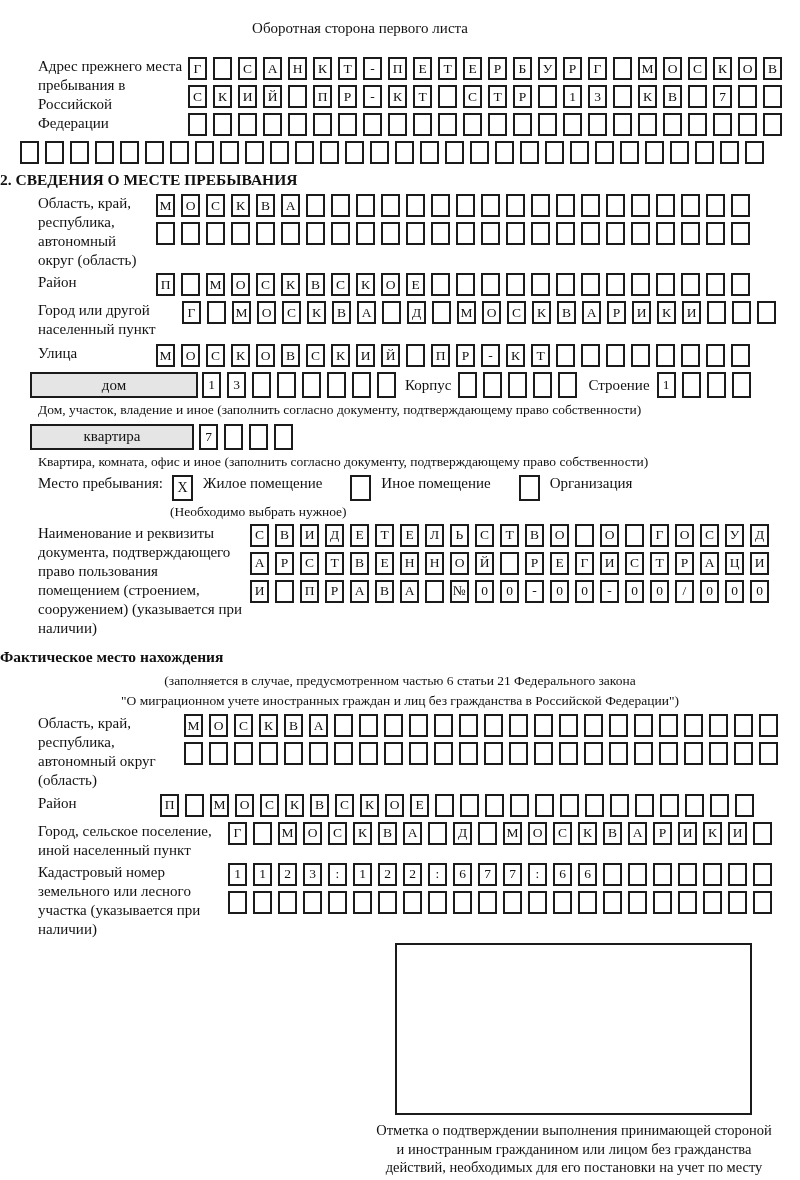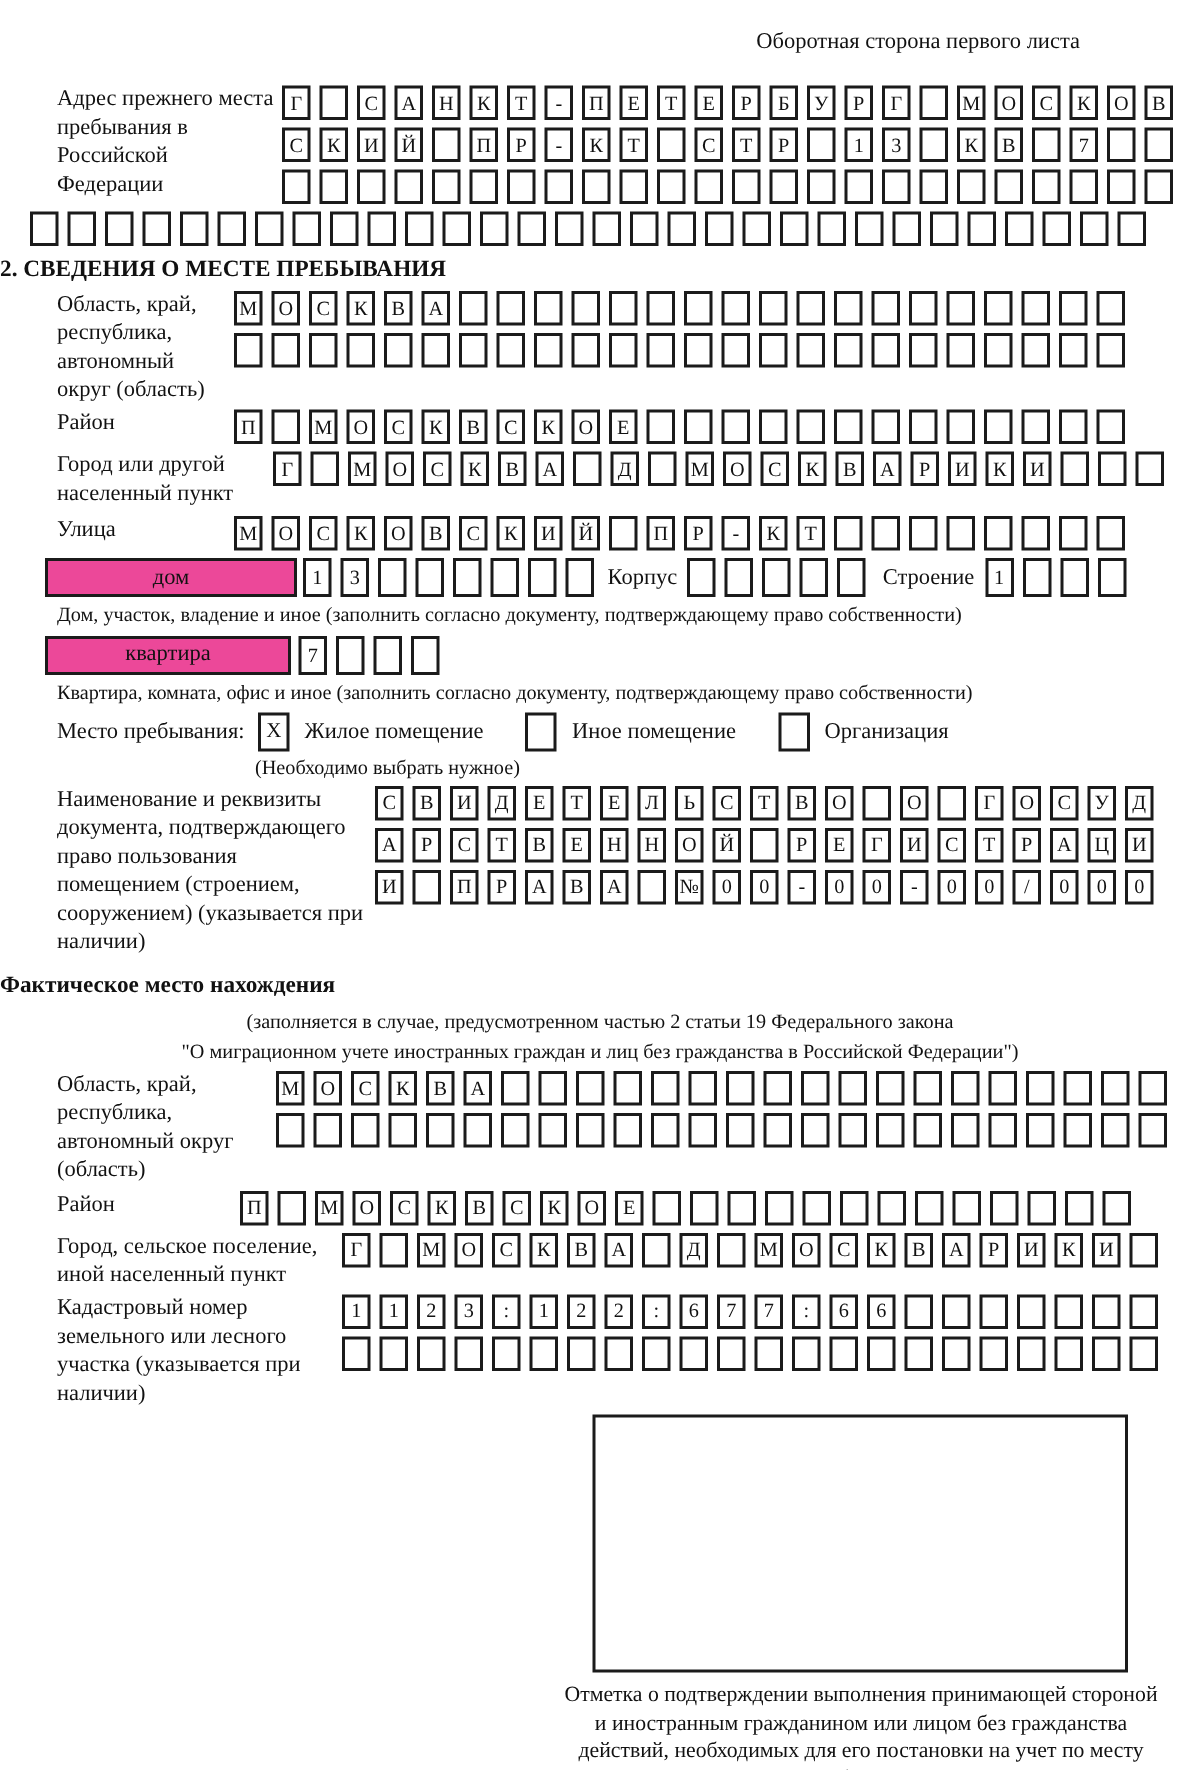--- a/index.html
+++ b/index.html
@@ -1,45 +1,45 @@
 <!DOCTYPE html>
 <html><head>
 <meta charset="utf-8">
 <style>
   html,body{margin:0;padding:0;background:#fff}
   body{width:800px;height:1180px;font-family:"Liberation Serif","DejaVu Serif",serif;color:#111;overflow:hidden}
-  .header-note{text-align:right;padding:20px 80px 0 0;font-size:15px}
+  .header-note{text-align:center;padding:20px 80px 0 0;font-size:15px}
   .frow{display:flex;align-items:flex-start;margin-left:38px}
   .lab{font-size:15px;line-height:1.27;flex:none}
   .w140{width:146px;margin-right:4px}
   .w114{width:114px;margin-right:4px}
   .w144{width:140px;margin-right:4px}
   .w142{width:142px;margin-right:4px}
   .w118{width:118px;margin-right:4px}
   .w190{width:185px;margin-right:5px}
   .w205{width:205px;margin-right:7px}
   .cellcol{display:flex;flex-direction:column;gap:5px}
   .cellrow{display:flex;gap:6px;flex:none}
   .cell{width:19px;height:23px;border:2px solid #1b1b1b;box-sizing:border-box;display:flex;align-items:center;justify-content:center;font-size:13.5px;background:#fff;flex:none}
   .fullrow{margin:5px 0 4px 20px}
   .note{font-size:13.5px;line-height:1.3}
   .center{text-align:center}
   .leftnote{margin:3px 0 3px 38px}
   .sec-title{font-size:15.5px;font-weight:bold;margin:7px 0 5px 0}
   .mb3{margin-bottom:3px}
   .mb5{margin-bottom:5px}
-  .widebox{height:26px;border:2px solid #1b1b1b;box-sizing:border-box;display:flex;align-items:center;justify-content:center;font-size:15px;flex:none;background:#ec4899}
+  .widebox{height:26px;border:2px solid #1b1b1b;box-sizing:border-box;display:flex;align-items:center;justify-content:center;font-size:15px;flex:none;background:#e5e5e5}
   .housebox{width:168px;margin-right:4px}
   .flatbox{width:164px;margin-right:5px}
   .houserow{margin-left:30px;margin-top:5px}
   .houserow .cell,.stayrow .checkbox{height:26px}
   .inline-lab{font-size:15px;line-height:26px;flex:none}
   .korpus-lab{margin:0 7px 0 9px}
   .stroenie-lab{margin:0 7px 0 11px}
-  .stayrow{margin-top:5px;align-items:center}
+  .stayrow{margin-top:5px;align-items:flex-start}
   .stay-lab{font-size:15px;margin-right:9px}
   .checkbox{width:21px;height:25px;border:2px solid #1b1b1b;box-sizing:border-box;display:flex;align-items:center;justify-content:center;font-size:14px;flex:none}
   .opt-lab{font-size:15px;margin:0 28px 0 10px}
   .opt-lab.last{margin-right:0}
   .choose-note{margin:2px 0 2px 170px;width:330px;}
   .docrow{margin-top:3px}
   .fact-note{line-height:1.45}
   .stamp-wrap{margin:4px 0 0 395px}
   .stamp-box{width:357px;height:172px;border:2px solid #1b1b1b;box-sizing:border-box;background:#fff}
   .stamp-note{width:400px;margin:6px 0 0 374px;text-align:center;font-size:14.5px;line-height:1.3}
@@ -438,21 +438,21 @@
           <span class="cell">0</span>
           <span class="cell">/</span>
           <span class="cell">0</span>
           <span class="cell">0</span>
           <span class="cell">0</span>
         </div>
     </div>
   </div>
 
   <div class="sec-title" style="margin-top:10px">Фактическое место нахождения</div>
-  <div class="note center fact-note">(заполняется в случае, предусмотренном частью 2 статьи 19 Федерального закона</div>
+  <div class="note center fact-note">(заполняется в случае, предусмотренном частью 6 статьи 21 Федерального закона</div>
   <div class="note center fact-note">"О миграционном учете иностранных граждан и лиц без гражданства в Российской Федерации")</div>
 
   <div class="frow mb3" style="margin-top:4px">
     <div class="lab w142">Область, край, республика, автономный округ (область)</div>
     <div class="cellcol">
       <div class="cellrow">
           <span class="cell">М</span>
           <span class="cell">О</span>
           <span class="cell">С</span>
           <span class="cell">К</span>

